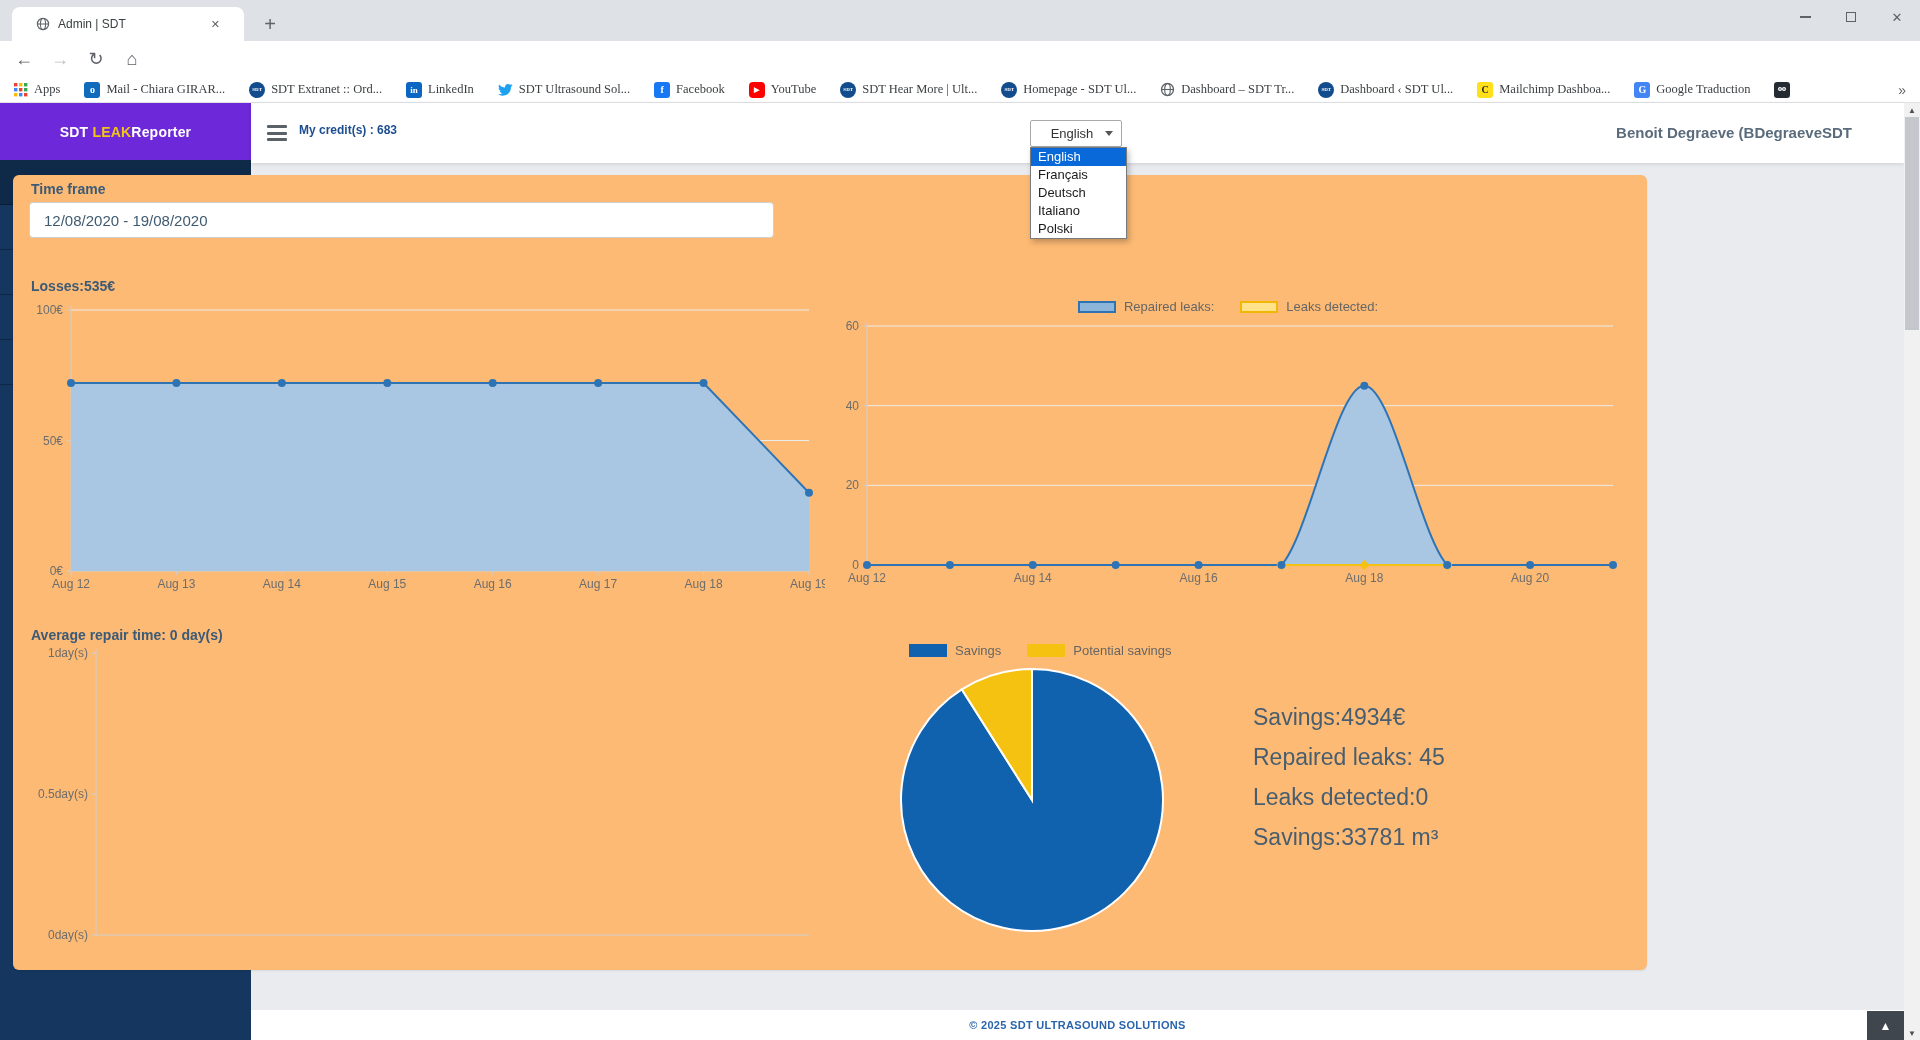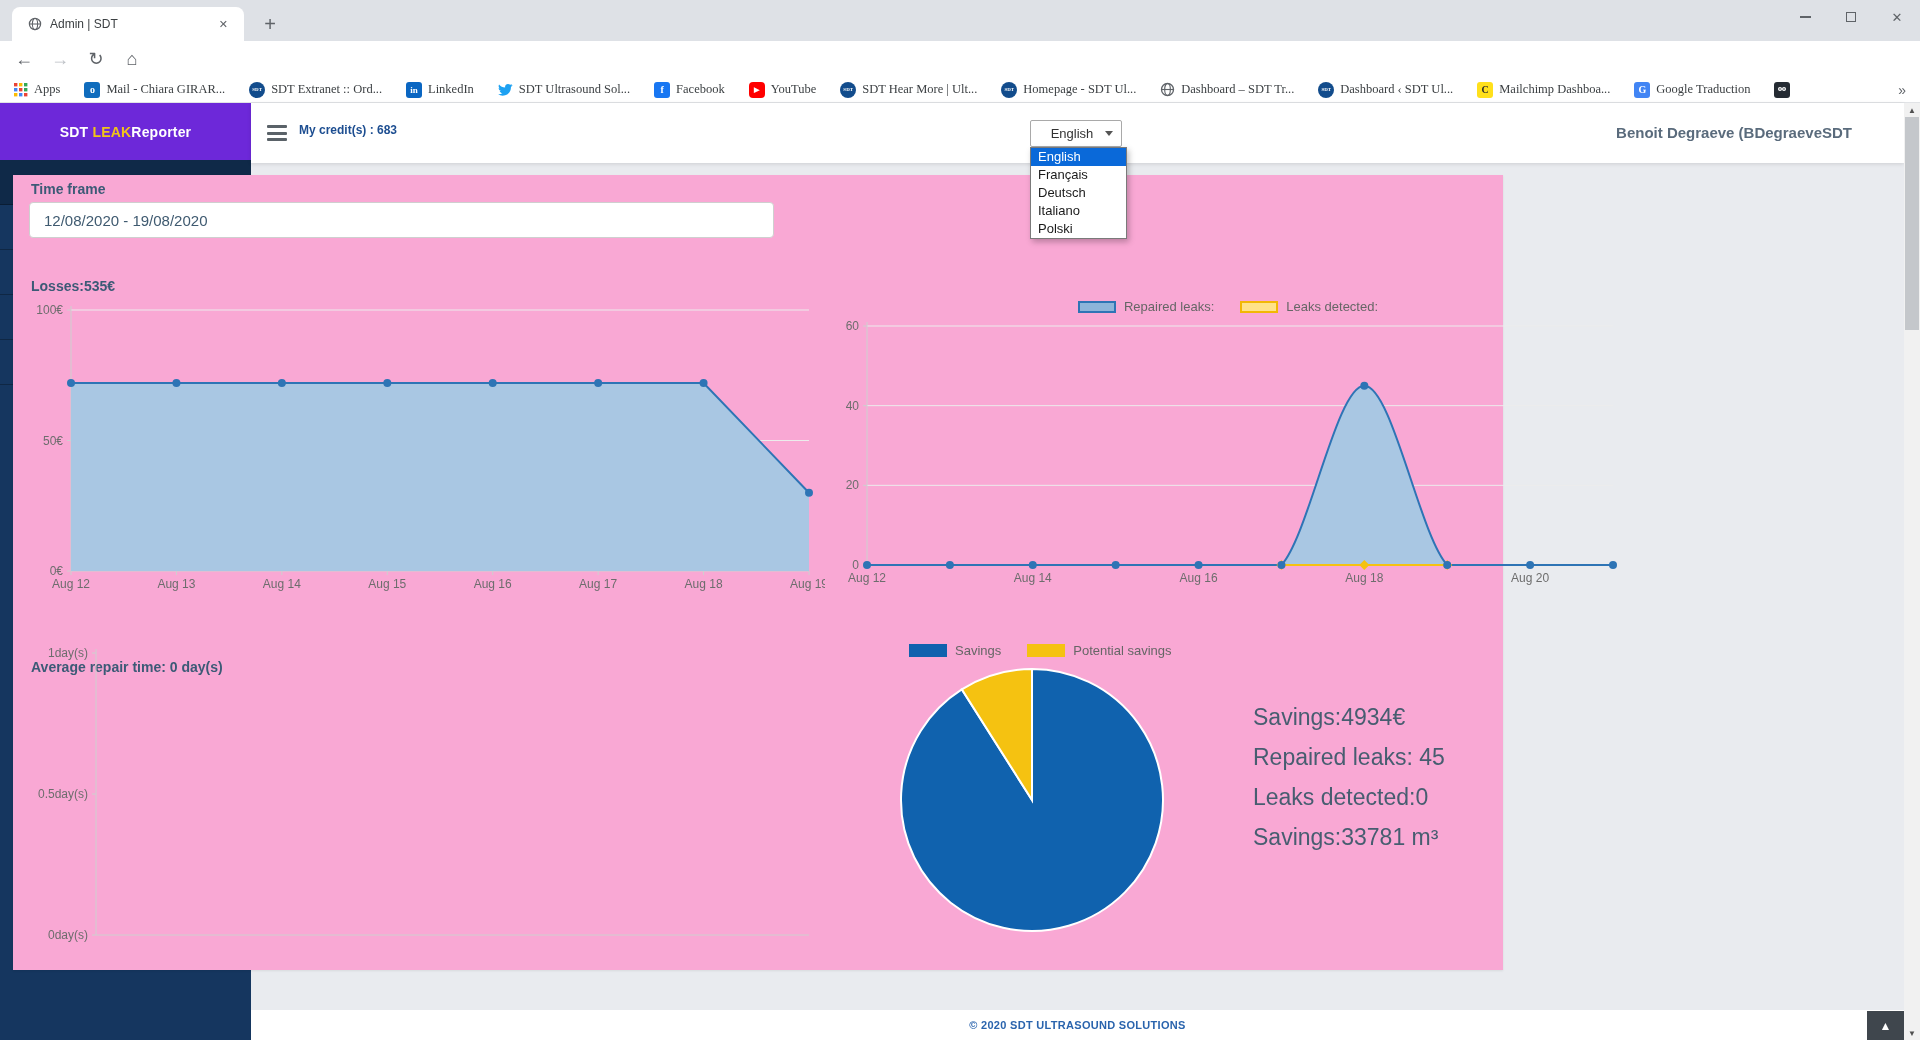--- a/index.html
+++ b/index.html
@@ -2,21 +2,21 @@
 <html><head>
 <meta charset="utf-8">
 <style>
   * { box-sizing: border-box; margin: 0; padding: 0; }
   body { font-family: "Liberation Sans", sans-serif; background:#fff; }
   #app { position:relative; width:1920px; height:1040px; overflow:hidden; background:#fff; }
 
   
   #tabstrip { position:absolute; left:0; top:0; width:1920px; height:41px; background:#dee1e6; }
   #tab { position:absolute; left:12px; top:7px; width:232px; height:34px; background:#fff;
-         border-radius:8px 8px 0 0; display:flex; align-items:center; padding:0 16px; gap:8px; }
+         border-radius:8px 8px 0 0; display:flex; align-items:center; padding:0 24px; gap:8px; }
   #tab-title { font-size:12px; color:#3c4043; flex:1; white-space:nowrap; overflow:hidden; }
   #tab-close { color:#5f6368; font-size:11px; cursor:default; }
   #newtab { position:absolute; left:256px; top:10px; width:28px; height:28px; color:#5f6368;
             font-size:20px; display:flex; align-items:center; justify-content:center; }
   #wincontrols { position:absolute; right:0; top:0; height:34px; display:flex; }
   .winbtn { width:46px; height:34px; display:flex; align-items:center; justify-content:center; }
   .win-min-glyph { width:11px; height:1.5px; background:#5f6368; }
   .win-max-glyph { width:10px; height:10px; border:1.5px solid #5f6368; }
   .win-close-glyph { color:#5f6368; font-size:13px; }
 
@@ -76,29 +76,29 @@
                  border:1px solid #a9a9a9; border-radius:2px; display:flex; align-items:center;
                  padding:0 8px; font-size:13px; color:#333; }
   #lang-select .sel-val { flex:1; text-align:center; }
   .chev { width:0; height:0; border-left:4px solid transparent; border-right:4px solid transparent;
           border-top:5px solid #555; }
   #lang-dropdown { position:absolute; left:1030px; top:44px; width:97px; background:#fff;
                    border:1px solid #7a7a7a; box-shadow:2px 3px 6px rgba(0,0,0,.25); z-index:60; }
   .dd-item { height:18px; line-height:18px; font-size:13px; color:#1a1a1a; padding-left:7px; }
   .dd-item.selected { background:#0a69d9; color:#fff; }
 
-  #card { position:absolute; left:13px; top:72px; width:1490px; height:795px; background:#f9a8d4;
-          box-shadow:0 1px 2px rgba(0,0,0,.08); }
+  #card { position:absolute; left:13px; top:72px; width:1634px; height:795px; background:#fdba74;
+          box-shadow:0 1px 2px rgba(0,0,0,.08);border-radius:6px; }
   .panel-label { position:absolute; font-size:14px; font-weight:600; color:#3c5a76; }
   #tf-label { left:18px; top:6px; }
   #tf-input { position:absolute; left:16px; top:27px; width:745px; height:36px; border:1px solid #cfcfcf;
               border-radius:4px; font-size:15px; color:#3f5a70; padding-left:14px;
               font-family:"Liberation Sans",sans-serif; background:#fff; }
   #losses-title { left:18px; top:103px; }
-  #avg-title { left:18px; top:452px;margin-top:32px; }
+  #avg-title { left:18px; top:452px; }
 
   svg text.tick { font-size:12px; fill:#6d6d6d; font-family:"Liberation Sans",sans-serif; }
 
   .legend-row { position:absolute; display:flex; justify-content:center; gap:26px; align-items:flex-start; }
   #legend-leaks { left:820px; top:124px; width:790px; }
   #legend-pie { left:896px; top:468px; }
   .legend-item { display:flex; align-items:center; gap:8px; }
   .legend-box { width:38px; height:12px; display:inline-block; }
   .legend-box.solid { height:13px; }
   .legend-label { font-size:13px; color:#666; }
@@ -468,21 +468,21 @@
 
       <div id="stats-list">
           <div class="stat-line">Savings:4934€</div>
           <div class="stat-line">Repaired leaks: 45</div>
           <div class="stat-line">Leaks detected:0</div>
           <div class="stat-line">Savings:33781 m³</div>
         </div>
     </div>
 
     <div id="footer">
-      <span id="footer-text">© 2020 SDT ULTRASOUND SOLUTIONS</span>
+      <span id="footer-text">© 2025 SDT ULTRASOUND SOLUTIONS</span>
     </div>
 
     <div id="scrolltop">▲</div>
 
     <div id="scrollbar">
       <span id="sb-up">▲</span>
       <div id="sb-thumb"></div>
       <span id="sb-down">▼</span>
     </div>
   </div>

